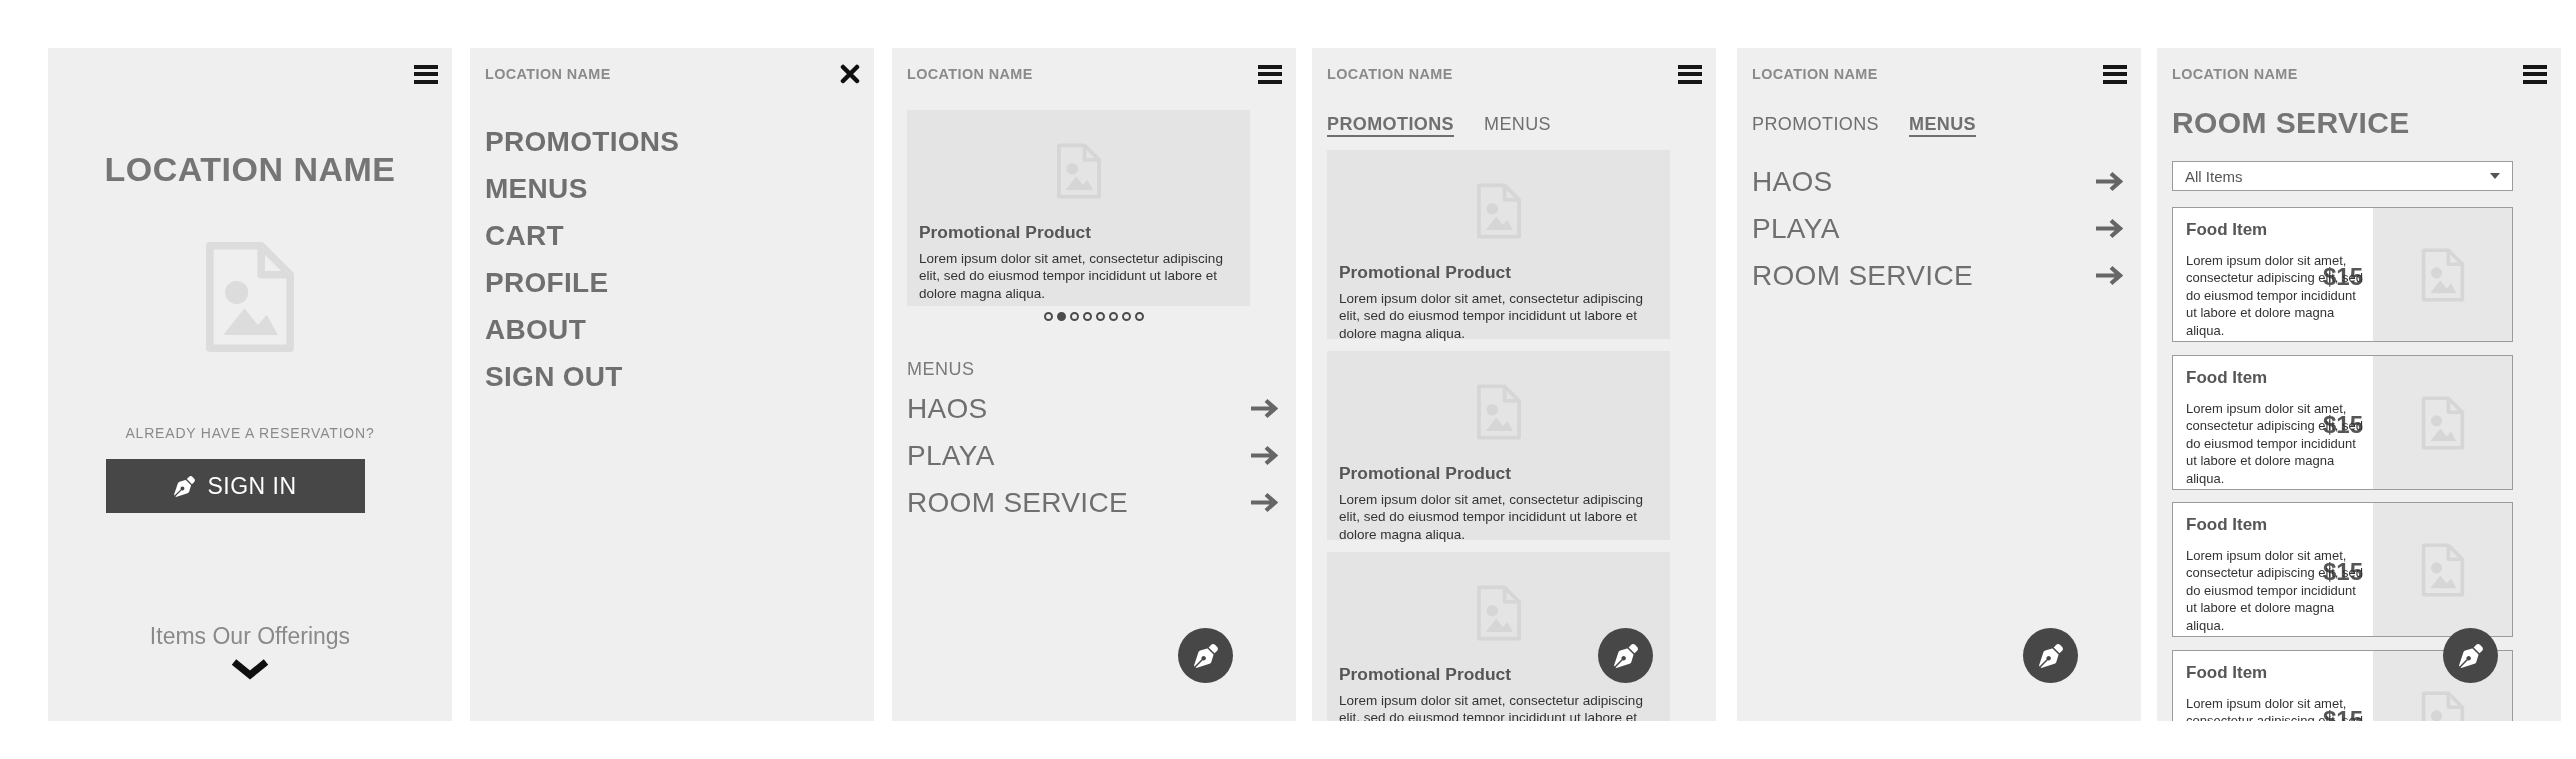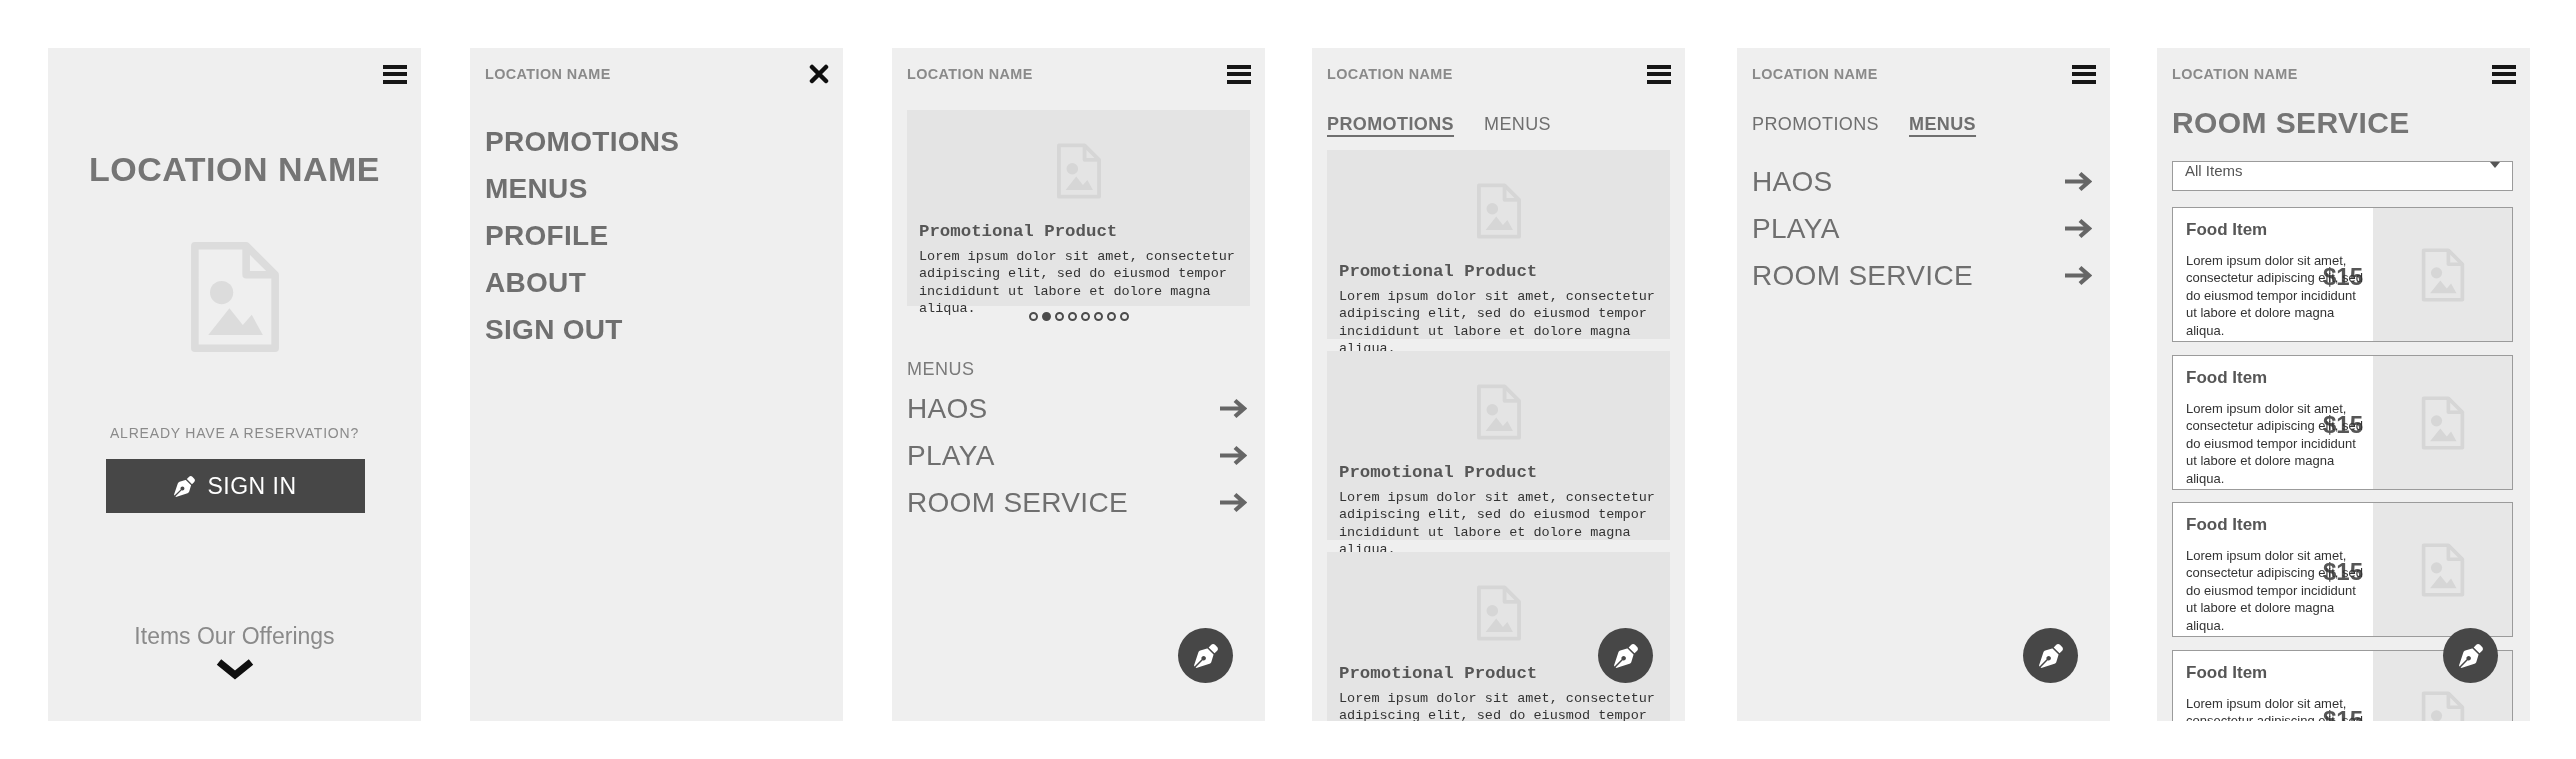--- a/index.html
+++ b/index.html
@@ -2,21 +2,21 @@
 <html><head>
 <meta charset="utf-8">
 <style>
   html,body{margin:0;padding:0;}
   body{
     width:2576px;height:759px;background:#ffffff;
     font-family:"Liberation Sans", sans-serif;
     position:relative;overflow:hidden;
   }
   .screen{
-    position:absolute;top:48px;width:373px;height:673px;
+    position:absolute;top:48px;width:404px;height:673px;
     background:#efefef;overflow:hidden;
   }
   #screen-welcome{left:48px;}
   #screen-nav{left:470px;}
   #screen-home{left:892px;}
   #screen-promotions{left:1312px;}
   #screen-menus{left:1737px;}
   #screen-roomservice{left:2157px;}
 
   
@@ -46,40 +46,40 @@
   .nav-item{height:47px;display:flex;align-items:center;
     font-size:28px;font-weight:bold;color:#6f6f6f;letter-spacing:0.3px;cursor:pointer;}
 
   
   .tabs{position:absolute;top:66px;left:15px;display:flex;gap:30px;
     font-size:18px;letter-spacing:0.4px;color:#6f6f6f;}
   .tab{cursor:pointer;}
   .tab.active{font-weight:bold;text-decoration:underline;text-underline-offset:5px;text-decoration-thickness:2px;}
 
   
-  .promo-card{position:absolute;left:15px;width:343px;background:#e4e4e4;font-family:Liberation Mono, monospace;}
+  .promo-card{position:absolute;left:15px;width:343px;background:#e4e4e4;}
   .card-icon{display:flex;justify-content:center;margin-top:32px;}
   .card-title{margin:22px 12px 0;font-size:17.4px;font-weight:bold;color:#565656;}
   .card-text{margin:7px 12px 0;font-size:13.5px;line-height:17.4px;color:#333333;}
 
   .dots{position:absolute;top:264px;left:0;width:100%;display:flex;justify-content:center;gap:4px;}
   .dot{width:9px;height:9px;border-radius:50%;border:2px solid #4c4c4c;box-sizing:border-box;cursor:pointer;}
   .dot.active{background:#4c4c4c;}
 
   .sec-label{position:absolute;top:311px;left:15px;font-size:18px;color:#7a7a7a;letter-spacing:0.5px;}
   .link-list{position:absolute;left:15px;right:18px;}
   #screen-home .link-list{top:337px;}
   #screen-menus .link-list{top:110px;}
   .link-item{height:47px;display:flex;align-items:center;justify-content:space-between;cursor:pointer;}
   .link-label{font-size:28px;font-weight:normal;color:#6f6f6f;letter-spacing:0.3px;}
 
   
   .rs-title{position:absolute;top:58px;left:15px;font-size:30px;font-weight:bold;color:#757575;letter-spacing:0.4px;}
   .select{position:absolute;top:113px;left:15px;width:341px;height:30px;background:#ffffff;
-    border:1px solid #9b9b9b;box-sizing:border-box;display:flex;
+    border:1px solid #9b9b9b;box-sizing:border-box;display:flex;align-items:center;
     justify-content:space-between;padding:0 12px;font-size:15px;color:#555555;cursor:pointer;}
   .caret{width:0;height:0;border-left:5px solid transparent;border-right:5px solid transparent;
     border-top:6px solid #555555;}
   .food-card{position:absolute;left:15px;width:341px;height:135px;background:#ffffff;
     border:1px solid #9b9b9b;box-sizing:border-box;}
   .food-img{position:absolute;right:0;top:0;bottom:0;width:139px;background:#e7e7e7;
     display:flex;align-items:center;justify-content:center;}
   .food-name{position:absolute;top:12px;left:13px;font-size:17px;font-weight:bold;color:#565656;text-align:center;}
   .food-price{position:absolute;top:7px;right:149px;font-size:24px;font-weight:bold;color:#565656;margin-top:48px;}
   .food-desc{position:absolute;top:44px;left:13px;width:181px;font-size:13px;line-height:17.4px;color:#333333;}
@@ -131,20 +131,21 @@
     <span class="hdr-title">LOCATION NAME</span>
     <span class="xicon">
       <svg width="20" height="20" viewBox="0 0 20 20">
         <path d="M3 3 L17 17 M17 3 L3 17" stroke="#0f0f0f" stroke-width="4.5" stroke-linecap="round"></path>
       </svg>
     </span>
   </div>
   <div class="nav-list">
     <div class="nav-item">PROMOTIONS</div>
     <div class="nav-item">MENUS</div>
+    <div class="nav-item">CART</div>
     <div class="nav-item">PROFILE</div>
     <div class="nav-item">ABOUT</div>
     <div class="nav-item">SIGN OUT</div>
   </div>
 </div>
 
 <div class="screen" id="screen-home">
   <div class="hdr">
     <span class="hdr-title">LOCATION NAME</span>
     <span class="burger">

